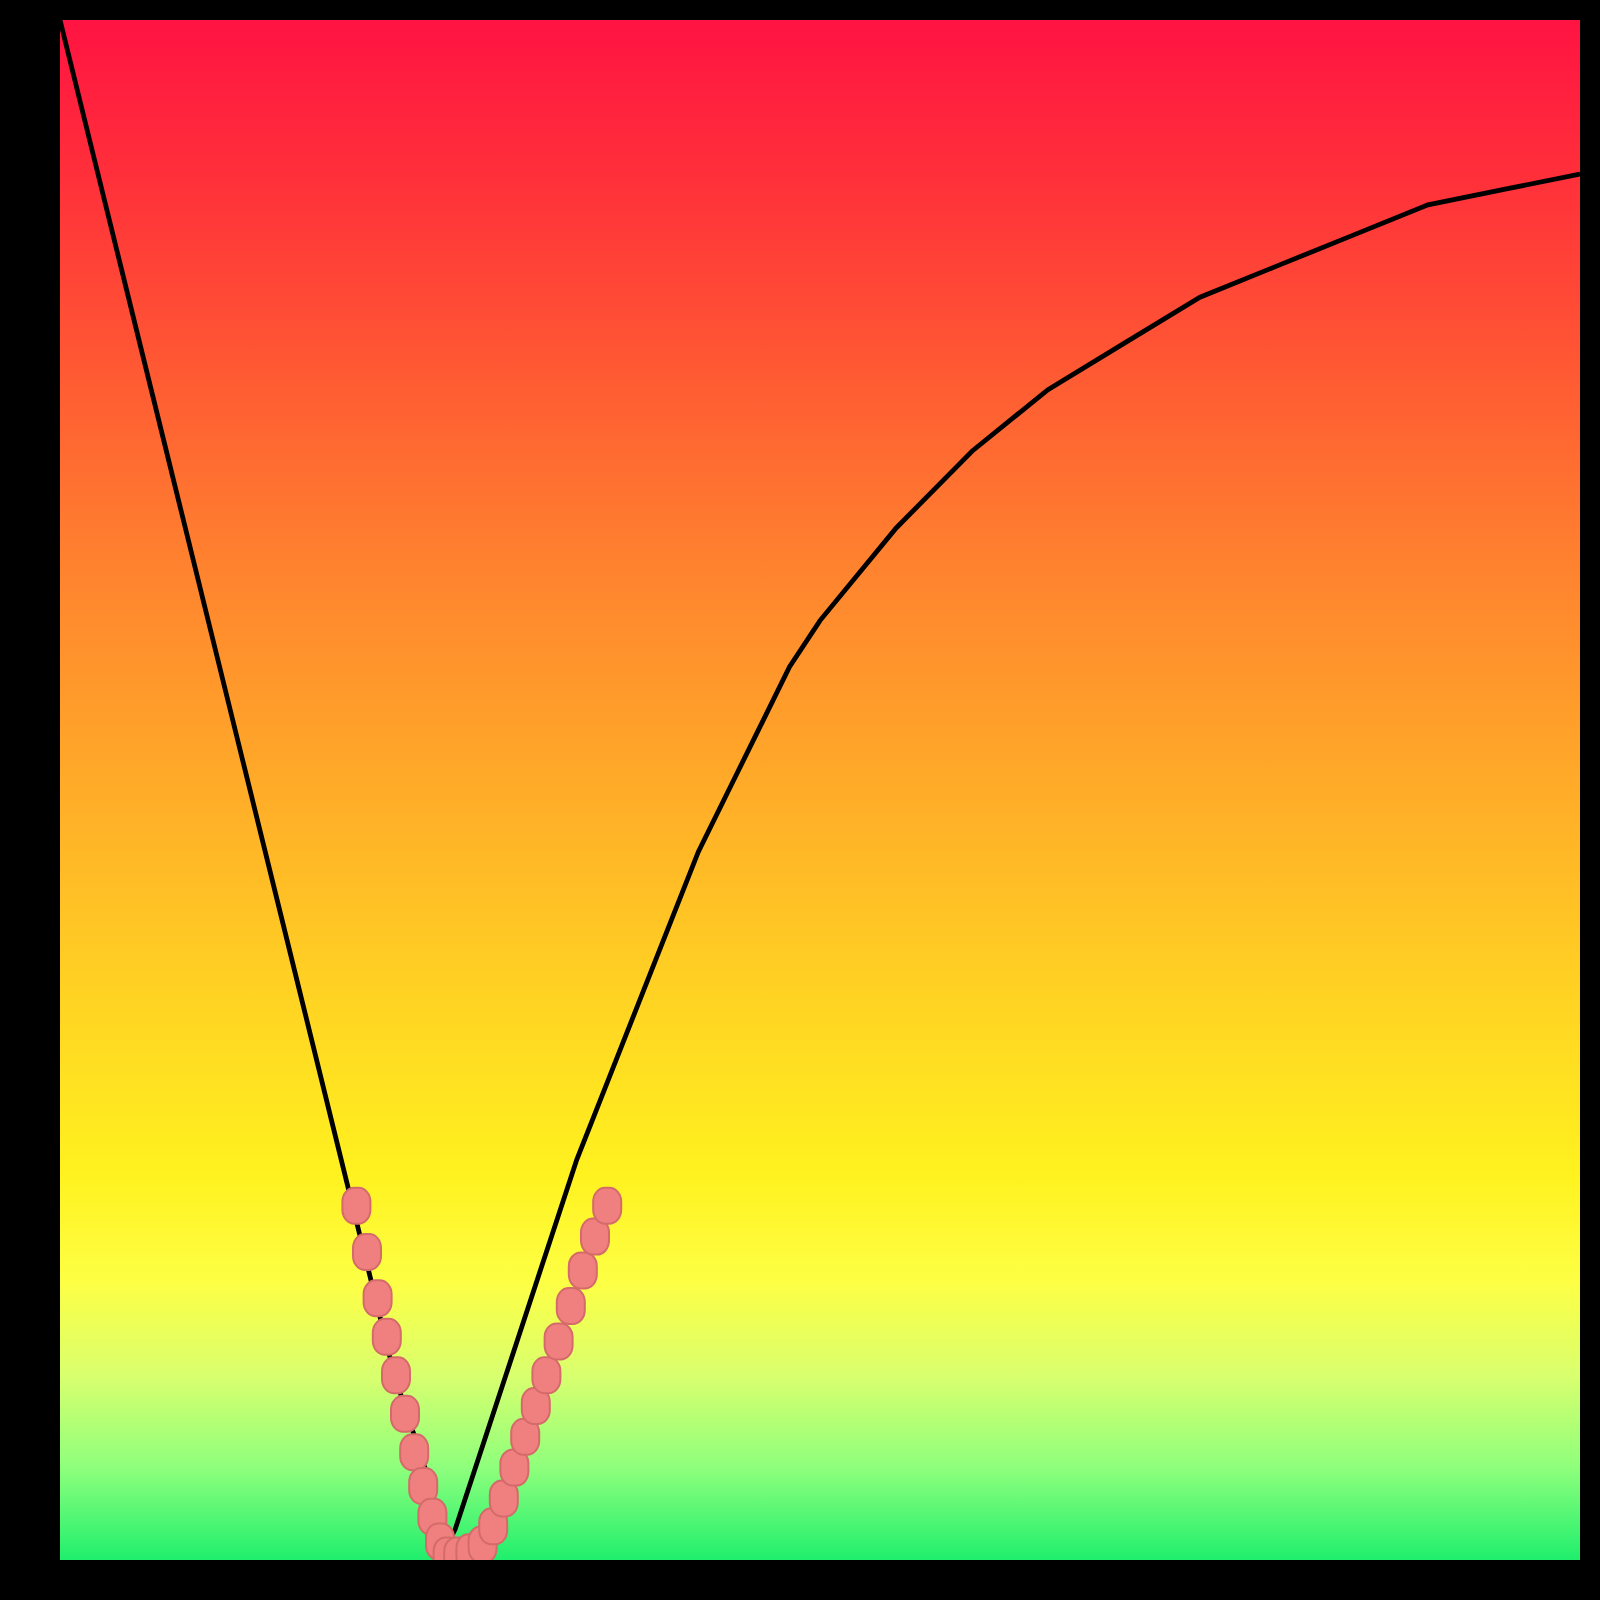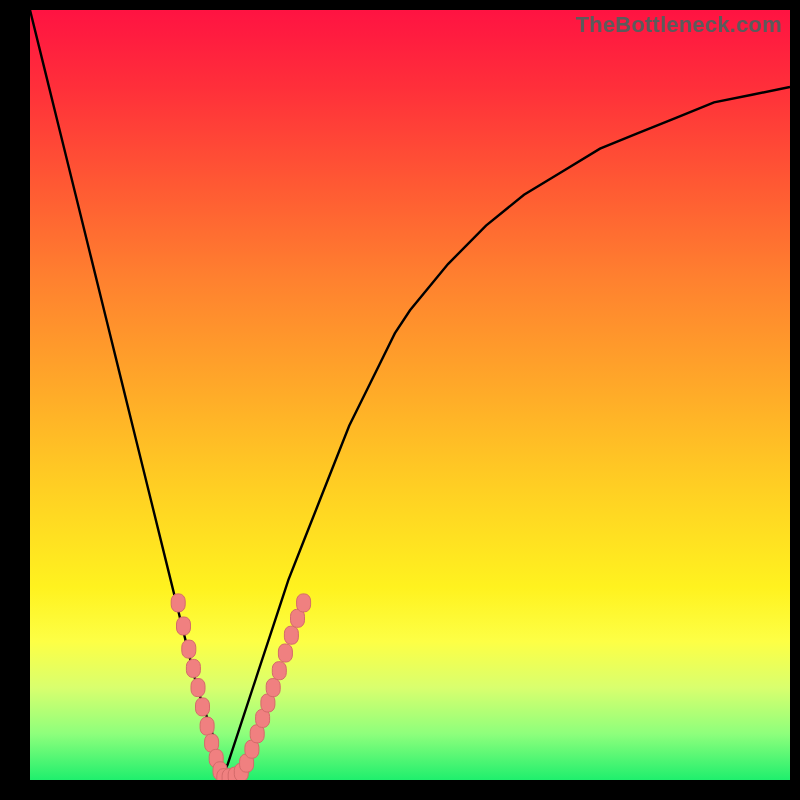--- a/index.html
+++ b/index.html
@@ -54,21 +54,20 @@
     top: 0;
     width: 760px;
     height: 770px;
   }
 </style>
 </head>
 <body>
 
 <div class="frame">
   <div class="plot">
-    <div class="watermark">TheBottleneck.com</div>
     <svg class="curve" viewBox="0 0 760 770" preserveAspectRatio="none">
       <path fill="none" stroke="#000" stroke-width="2.4" d="M0.0 0.0 L15.2 61.6 L30.4 123.2 L45.6 184.8 L60.8 246.4 L76.0 308.0 L91.2 369.6 L106.4 431.2 L121.6 492.8 L136.8 554.4 L152.0 616.0 L167.2 677.6 L182.4 723.8 L190.0 770.0 L197.6 754.6 L212.8 708.4 L228.0 662.2 L243.2 616.0 L258.4 569.8 L273.6 531.3 L288.8 492.8 L304.0 454.3 L319.2 415.8 L334.4 385.0 L349.6 354.2 L364.8 323.4 L380.0 300.3 L418.0 254.1 L456.0 215.6 L494.0 184.8 L532.0 161.7 L570.0 138.6 L608.0 123.2 L646.0 107.8 L684.0 92.4 L722.0 84.7 L760.0 77.0"></path>
       <g>
           <rect x="141.2" y="583.9" width="14" height="18" rx="6" ry="7" fill="#f08080" stroke="#d46a6a" stroke-width="1"></rect>
           <rect x="146.5" y="607.0" width="14" height="18" rx="6" ry="7" fill="#f08080" stroke="#d46a6a" stroke-width="1"></rect>
           <rect x="151.8" y="630.1" width="14" height="18" rx="6" ry="7" fill="#f08080" stroke="#d46a6a" stroke-width="1"></rect>
           <rect x="156.4" y="649.4" width="14" height="18" rx="6" ry="7" fill="#f08080" stroke="#d46a6a" stroke-width="1"></rect>
           <rect x="161.0" y="668.6" width="14" height="18" rx="6" ry="7" fill="#f08080" stroke="#d46a6a" stroke-width="1"></rect>
           <rect x="165.5" y="687.9" width="14" height="18" rx="6" ry="7" fill="#f08080" stroke="#d46a6a" stroke-width="1"></rect>
           <rect x="170.1" y="707.1" width="14" height="18" rx="6" ry="7" fill="#f08080" stroke="#d46a6a" stroke-width="1"></rect>

